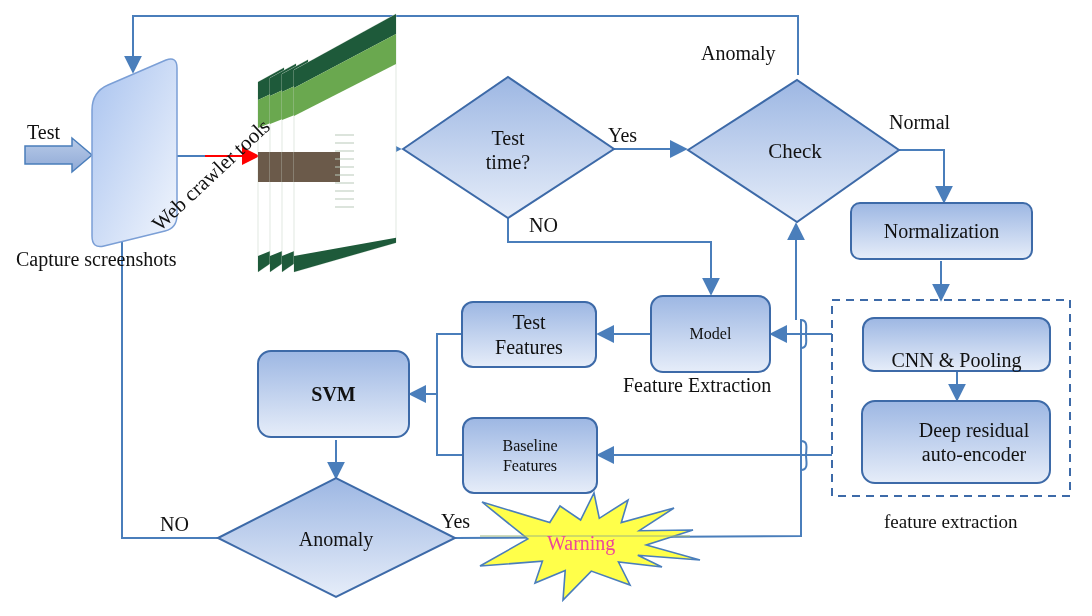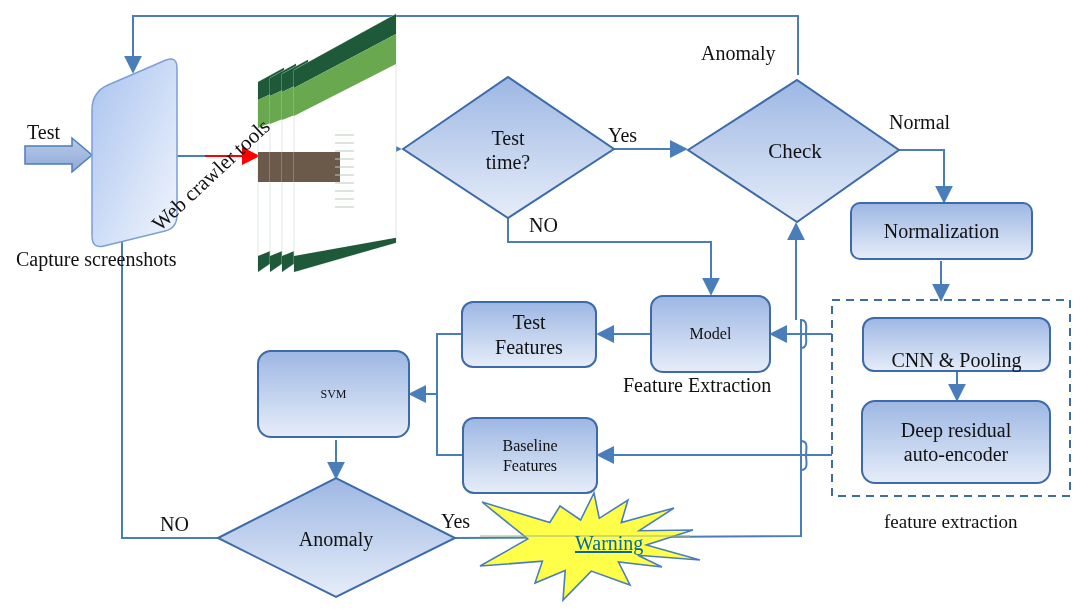--- a/index.html
+++ b/index.html
@@ -144,31 +144,31 @@
 <div class="lbl" style="left:16px;top:249px;">Capture screenshots</div>
 <div class="rot" style="left:147px;top:218px;transform:rotate(-43deg);">Web crawler tools</div>
 
 <div class="nodetxt" style="left:443px;top:120px;width:130px;height:60px;font-size:20px;">Test
 time?</div>
 <div class="nodetxt" style="left:740px;top:135px;width:110px;height:34px;font-size:21px;">Check</div>
 <div class="nodetxt" style="left:276px;top:522px;width:120px;height:34px;font-size:20px;">Anomaly</div>
 
 <div class="nodetxt" style="left:851px;top:203px;width:181px;height:56px;font-size:20px;border-radius:19px;">Normalization</div>
 <div class="nodetxt" style="left:863px;top:318px;width:187px;height:53px;font-size:20px;margin-top:16px;">CNN &amp; Pooling</div>
-<div class="nodetxt" style="left:862px;top:401px;width:188px;height:82px;font-size:20px;">Deep residual
+<div class="nodetxt" style="left:862px;top:401px;width:188px;height:82px;font-size:20px;padding-left:18px;">Deep residual
 auto-encoder</div>
 <div class="lbl" style="left:884px;top:512px;font-size:19px;">feature extraction</div>
 
 <div class="nodetxt" style="left:651px;top:296px;width:119px;height:76px;font-size:16px;border-radius:25px;">Model</div>
 <div class="lbl" style="left:623px;top:375px;">Feature Extraction</div>
 <div class="nodetxt" style="left:462px;top:302px;width:134px;height:65px;font-size:20px;text-align:center;">Test
 Features</div>
 <div class="nodetxt" style="left:463px;top:418px;width:134px;height:75px;font-size:16px;">Baseline
 Features</div>
-<div class="nodetxt" style="left:258px;top:351px;width:151px;height:86px;font-size:12px;">SVM</div>
-<div class="lbl" style="left:575px;top:533px;color:#0369a1;text-decoration:underline;">Warning</div>
+<div class="nodetxt" style="left:258px;top:351px;width:151px;height:86px;font-size:20px;font-weight:bold;">SVM</div>
+<div class="lbl" style="left:547px;top:533px;color:#ec4899;">Warning</div>
 
 <div class="lbl" style="left:608px;top:125px;">Yes</div>
 <div class="lbl" style="left:529px;top:215px;">NO</div>
 <div class="lbl" style="left:701px;top:43px;">Anomaly</div>
 <div class="lbl" style="left:889px;top:112px;">Normal</div>
 <div class="lbl" style="left:160px;top:514px;">NO</div>
 <div class="lbl" style="left:441px;top:511px;">Yes</div>
 
 </body></html>

